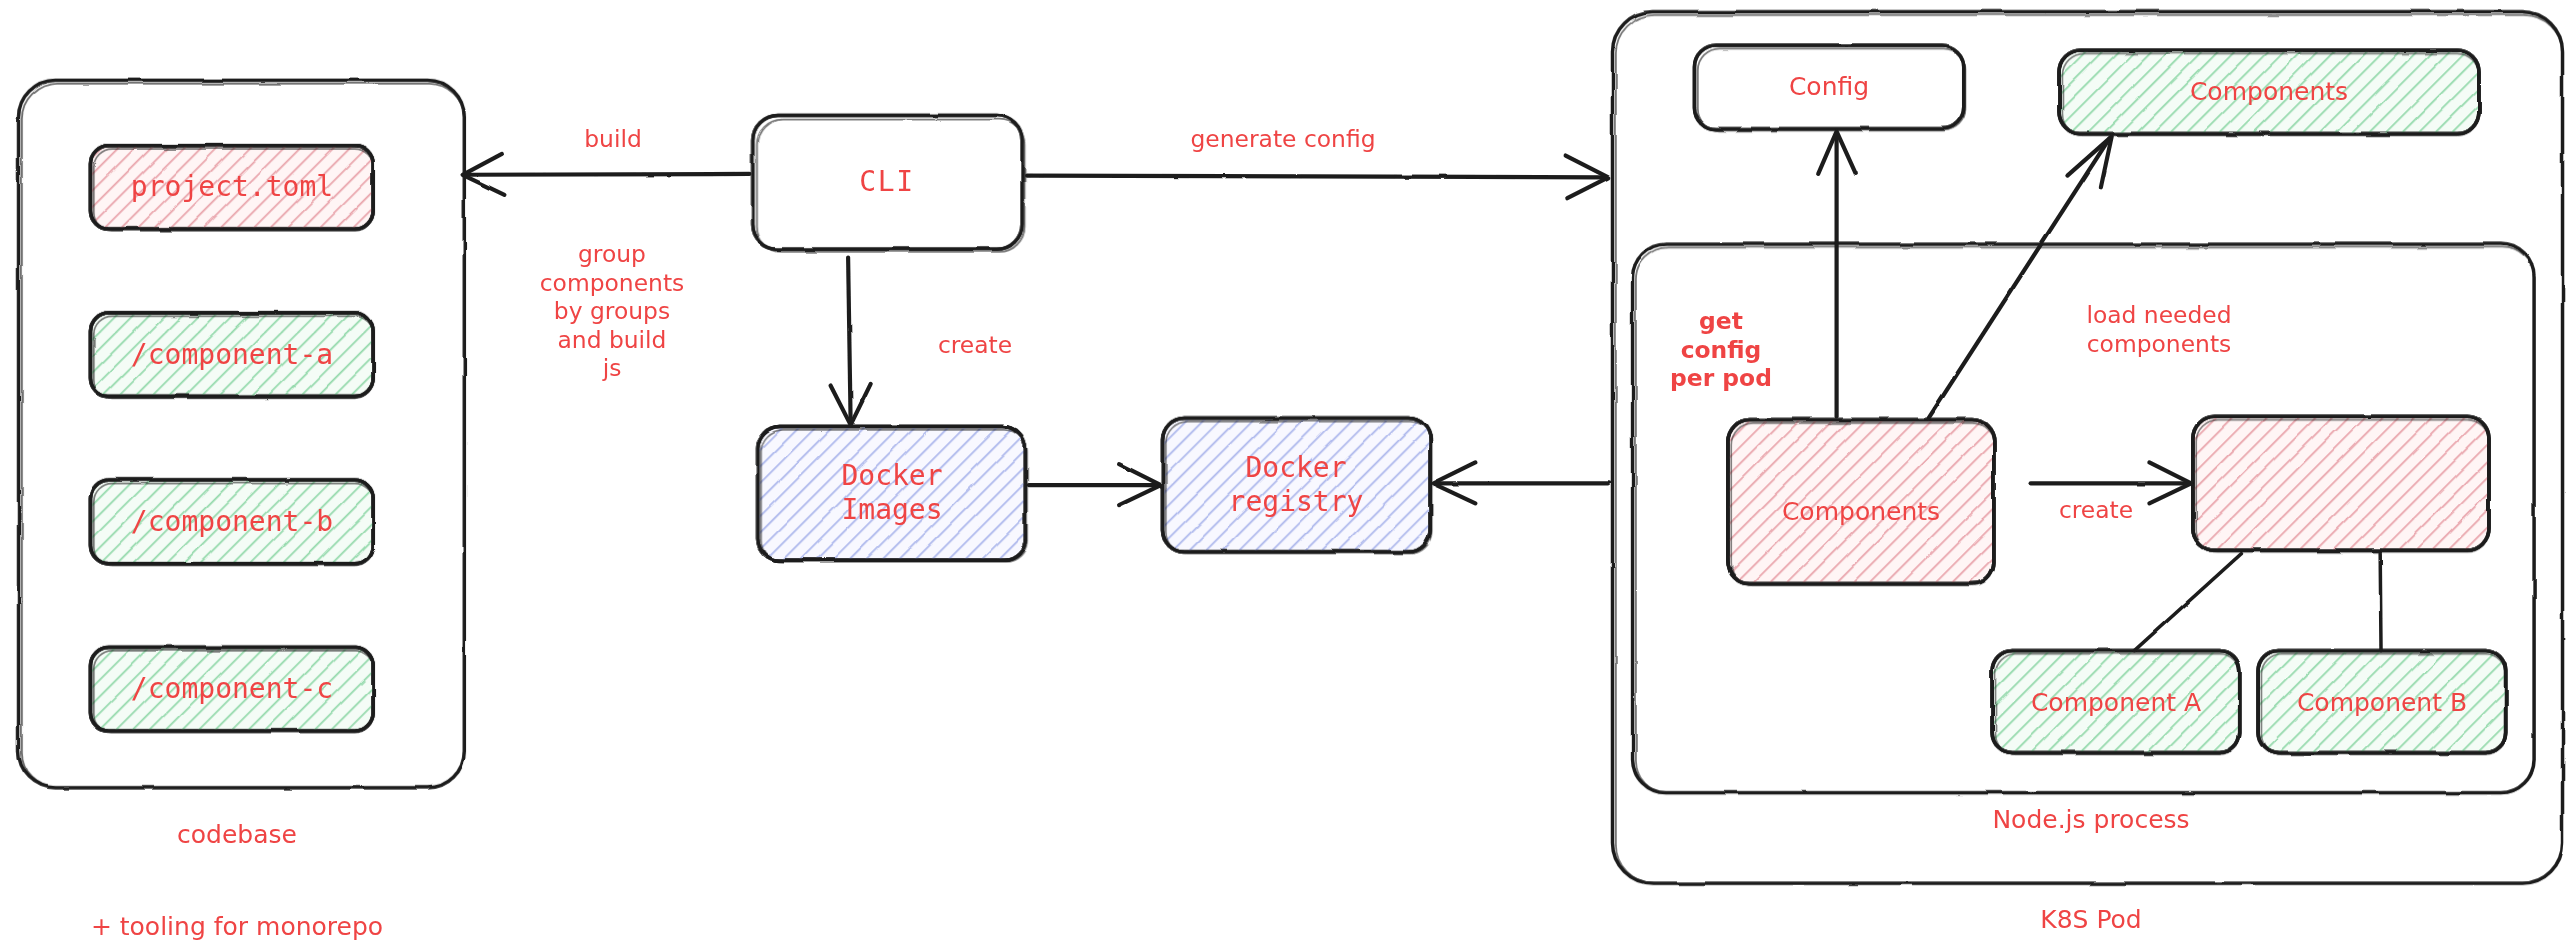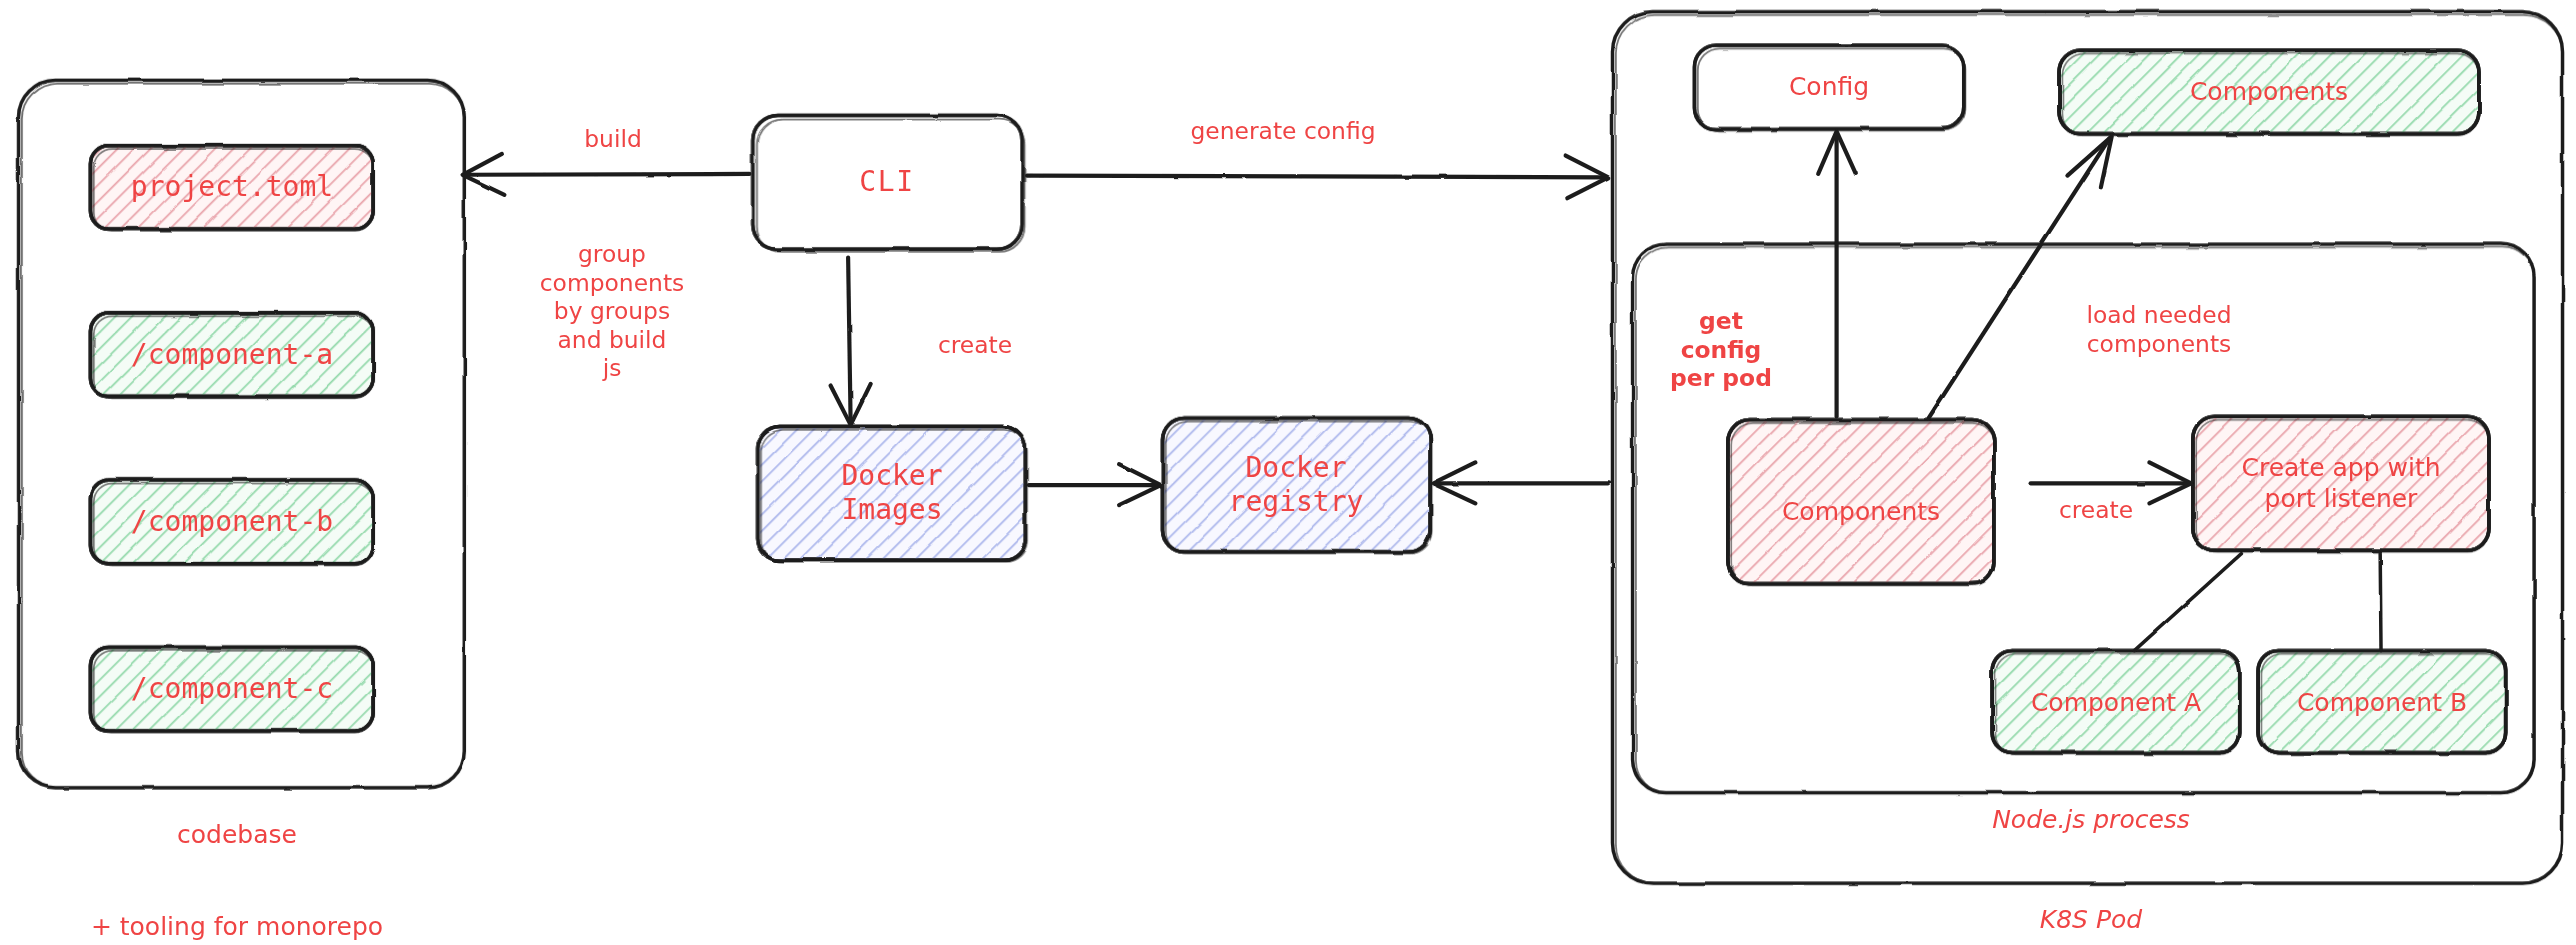--- a/index.html
+++ b/index.html
@@ -6,21 +6,21 @@
   body{width:2576px;height:945px;overflow:hidden;
        font-family:"DejaVu Sans","Liberation Sans",sans-serif;}
   #stage{position:relative;width:2576px;height:945px;}
   svg.layer{position:absolute;left:0;top:0;width:2576px;height:945px;}
   .lbl{position:absolute;color:#ef4444;white-space:pre;text-align:center;
        line-height:1.22;font-family:"DejaVu Sans","Liberation Sans",sans-serif;}
   .node-label{font-size:25px;}
   .node-label.mono{font-family:"DejaVu Sans Mono","Liberation Mono",monospace;font-size:28px;}
   .edge-label{font-size:23.4px;}
   .caption{font-size:25px;}
-  .caption.ital{font-style:italic;}
+  .caption.ital{}
   .ctr{transform:translate(-50%,-50%);}
 </style>
 </head>
 <body>
 
 <div id="stage">
 
 <svg class="layer" viewBox="0 0 3080 1130" xmlns="http://www.w3.org/2000/svg">
   <defs>
     <pattern id="hatchPink" width="14" height="14" patternTransform="rotate(45)" patternUnits="userSpaceOnUse">
@@ -208,28 +208,27 @@
 
 <div class="lbl node-label mono ctr" style="left:887px;top:182px;letter-spacing:1.7px;text-align:center;">CLI</div>
 
 <div class="lbl node-label mono ctr" style="left:892px;top:493px;"><div>Docker</div><div>Images</div></div>
 <div class="lbl node-label mono ctr" style="left:1296px;top:485px;"><div>Docker</div><div>registry</div></div>
 
 <div class="lbl node-label ctr" style="left:1829px;top:87px;">Config</div>
 <div class="lbl node-label ctr" style="left:2269px;top:92px;">Components</div>
 
 <div class="lbl node-label ctr" style="left:1861px;top:512px;">Components</div>
-<div class="lbl node-label ctr" style="left:2341px;top:483px;"><div>Create app with</div><div>port listener</div></div>
 
 <div class="lbl node-label ctr" style="left:2116px;top:703px;">Component A</div>
 <div class="lbl node-label ctr" style="left:2382px;top:703px;">Component B</div>
 
 <div class="lbl edge-label ctr" style="left:613px;top:139px;text-align:center;">build</div>
 <div class="lbl edge-label ctr" style="left:612px;top:311px;"><div>group</div><div>components</div><div>by groups</div><div>and build</div><div>js</div></div>
-<div class="lbl edge-label ctr" style="left:1283px;top:131px;text-align:center;">generate config</div>
+<div class="lbl edge-label ctr" style="left:1283px;top:139px;text-align:center;">generate config</div>
 <div class="lbl edge-label ctr" style="left:975px;top:345px;">create</div>
 
 <div class="lbl edge-label ctr" style="left:1721px;top:350px;font-weight:bold;"><div>get</div><div>config</div><div>per pod</div></div>
 <div class="lbl edge-label ctr" style="left:2159px;top:330px;"><div>load needed</div><div>components</div></div>
 <div class="lbl edge-label ctr" style="left:2096px;top:510px;">create</div>
 
 <div class="lbl caption ctr" style="left:237px;top:866px;">
   <div>codebase</div>
   <div>+ tooling for monorepo</div>
 </div>

